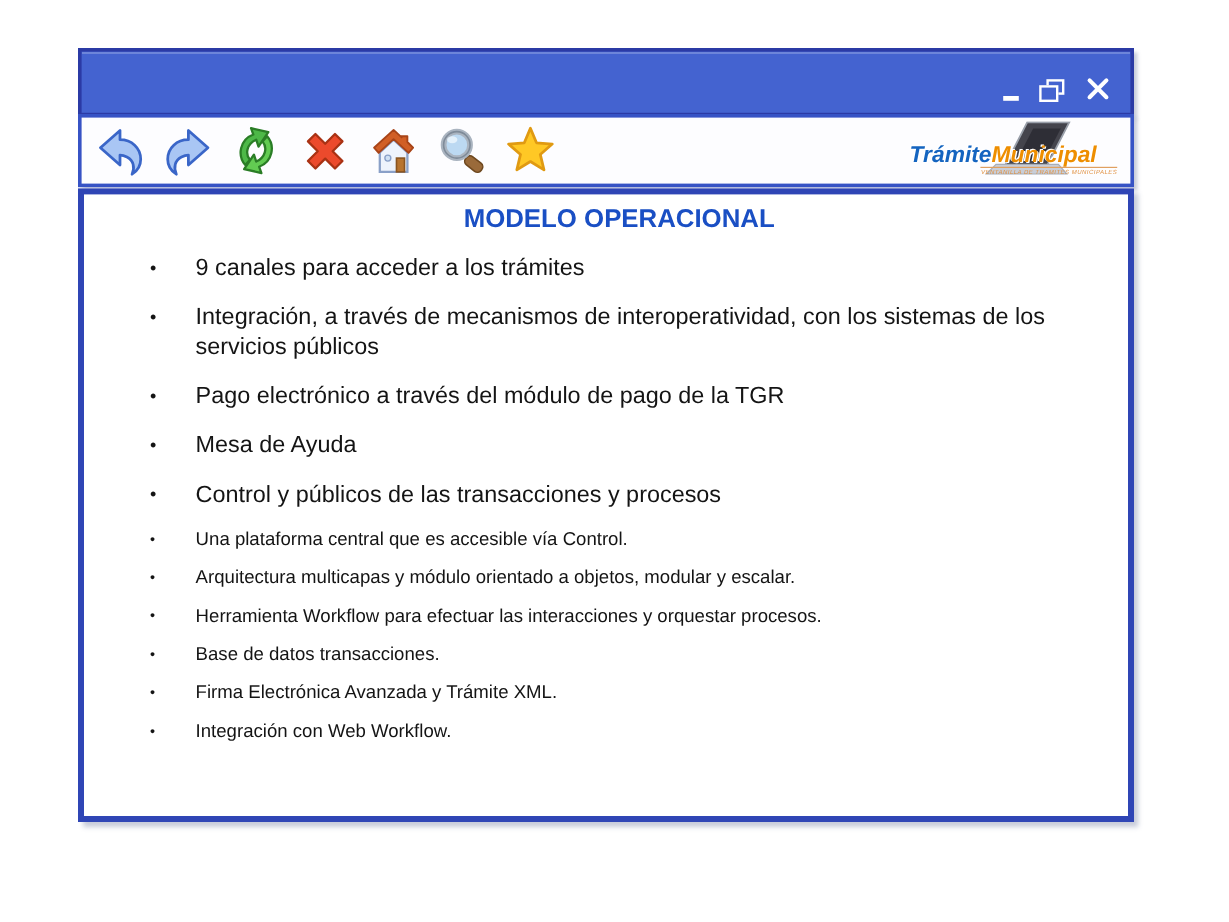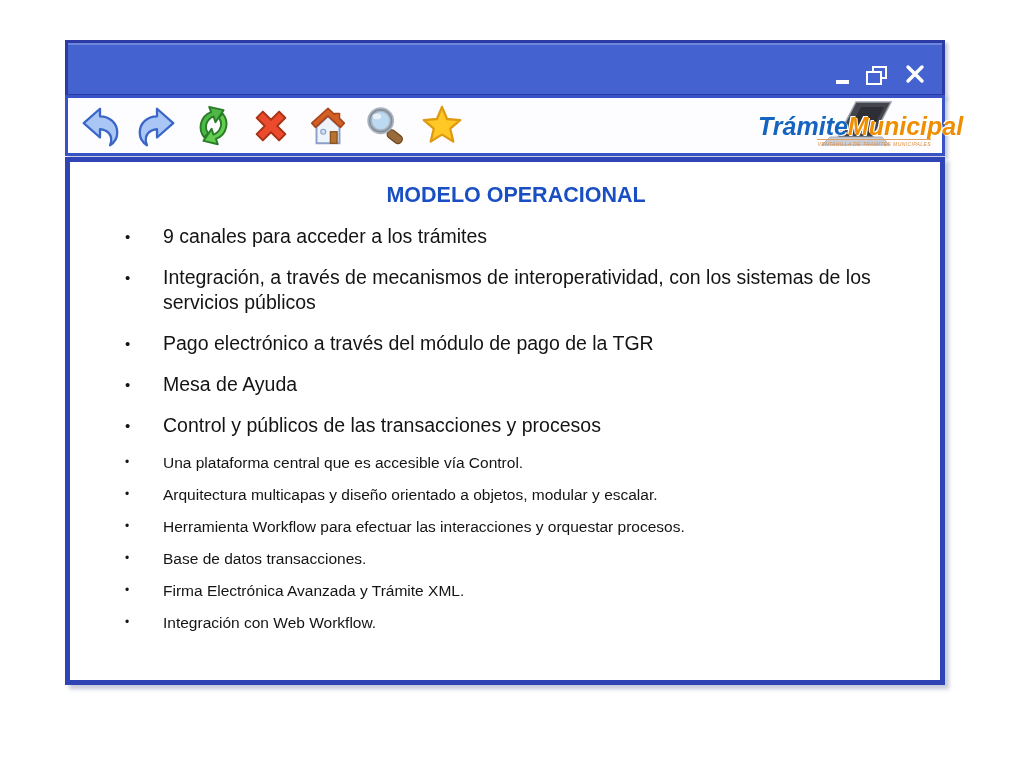--- a/index.html
+++ b/index.html
@@ -28,35 +28,35 @@
     box-shadow:3px 3px 3px rgba(130,140,170,.45);
   }
   .tool-icons{display:flex;align-items:center;gap:11px;padding:5px 0 0 9px;}
   .tool-btn{width:46px;height:46px;display:flex;align-items:center;justify-content:center;cursor:pointer;}
   .tool-btn svg{display:block;}
 
   
   .logo{position:absolute;right:9px;top:3px;width:175px;height:52px;}
   .logo svg{position:absolute;left:0;top:0;}
   .logo-text{position:absolute;left:0;bottom:12px;width:100%;white-space:nowrap;
-    font-style:italic;font-weight:bold;font-size:25px;letter-spacing:0;}
+    font-style:italic;font-weight:bold;font-size:19px;letter-spacing:0;}
   .logo-word1{color:#1464c0;text-shadow:1px 1px 0 #ffffff,-1px -1px 0 #ffffff;}
   .logo-word2{color:#ee8e00;text-shadow:1px 1px 0 #ffffff,-1px -1px 0 #ffffff;}
   .logo-tagline{position:absolute;right:2px;bottom:6px;font-size:5px;color:#e09040;
     font-style:italic;letter-spacing:.4px;border-top:1px solid #e0a060;padding-top:1px;}
 
   
   .content{
     position:absolute;left:0;top:117px;width:100%;height:528px;box-sizing:border-box;
     background:#ffffff;border:5px solid #2f45b5;
     box-shadow:4px 4px 4px rgba(130,140,170,.45);
     padding:6px 30px 0 52px;overflow:hidden;
   }
   .section-title{color:#1a4fc4;font-weight:bold;text-align:center;font-size:21.5px;}
-  .title-1{margin:15px 0 16px;}
+  .title-1{margin:2px 0 16px;}
   .title-2{margin:18px 0 24px;}
   ul.bullets{list-style:none;margin:0;padding:0;color:#141414;}
   ul.bullets li{display:flex;}
   .bullet-dot{flex:0 0 38px;padding-left:3px;}
   .bullet-text{flex:1;}
   .list-a{font-size:19.5px;}
   .list-a li{margin-bottom:15px;line-height:1.32;}
   .list-a .bullet-dot{font-size:15px;padding-top:3px;}
   .list-b{font-size:15.5px;}
   .list-b li{margin-bottom:12px;line-height:1.28;}
@@ -179,21 +179,21 @@
       </ul>
 
 
       <ul class="bullets list-b">
         <li>
           <span class="bullet-dot">•</span>
           <span class="bullet-text">Una plataforma central que es accesible vía Control.</span>
         </li>
         <li>
           <span class="bullet-dot">•</span>
-          <span class="bullet-text">Arquitectura multicapas y diseño orientado a objetos, modular y escalar.</span>
+          <span class="bullet-text">Arquitectura multicapas y módulo orientado a objetos, modular y escalar.</span>
         </li>
         <li>
           <span class="bullet-dot">•</span>
           <span class="bullet-text">Herramienta Workflow para efectuar las interacciones y orquestar procesos.</span>
         </li>
         <li>
           <span class="bullet-dot">•</span>
           <span class="bullet-text">Base de datos transacciones.</span>
         </li>
         <li>

